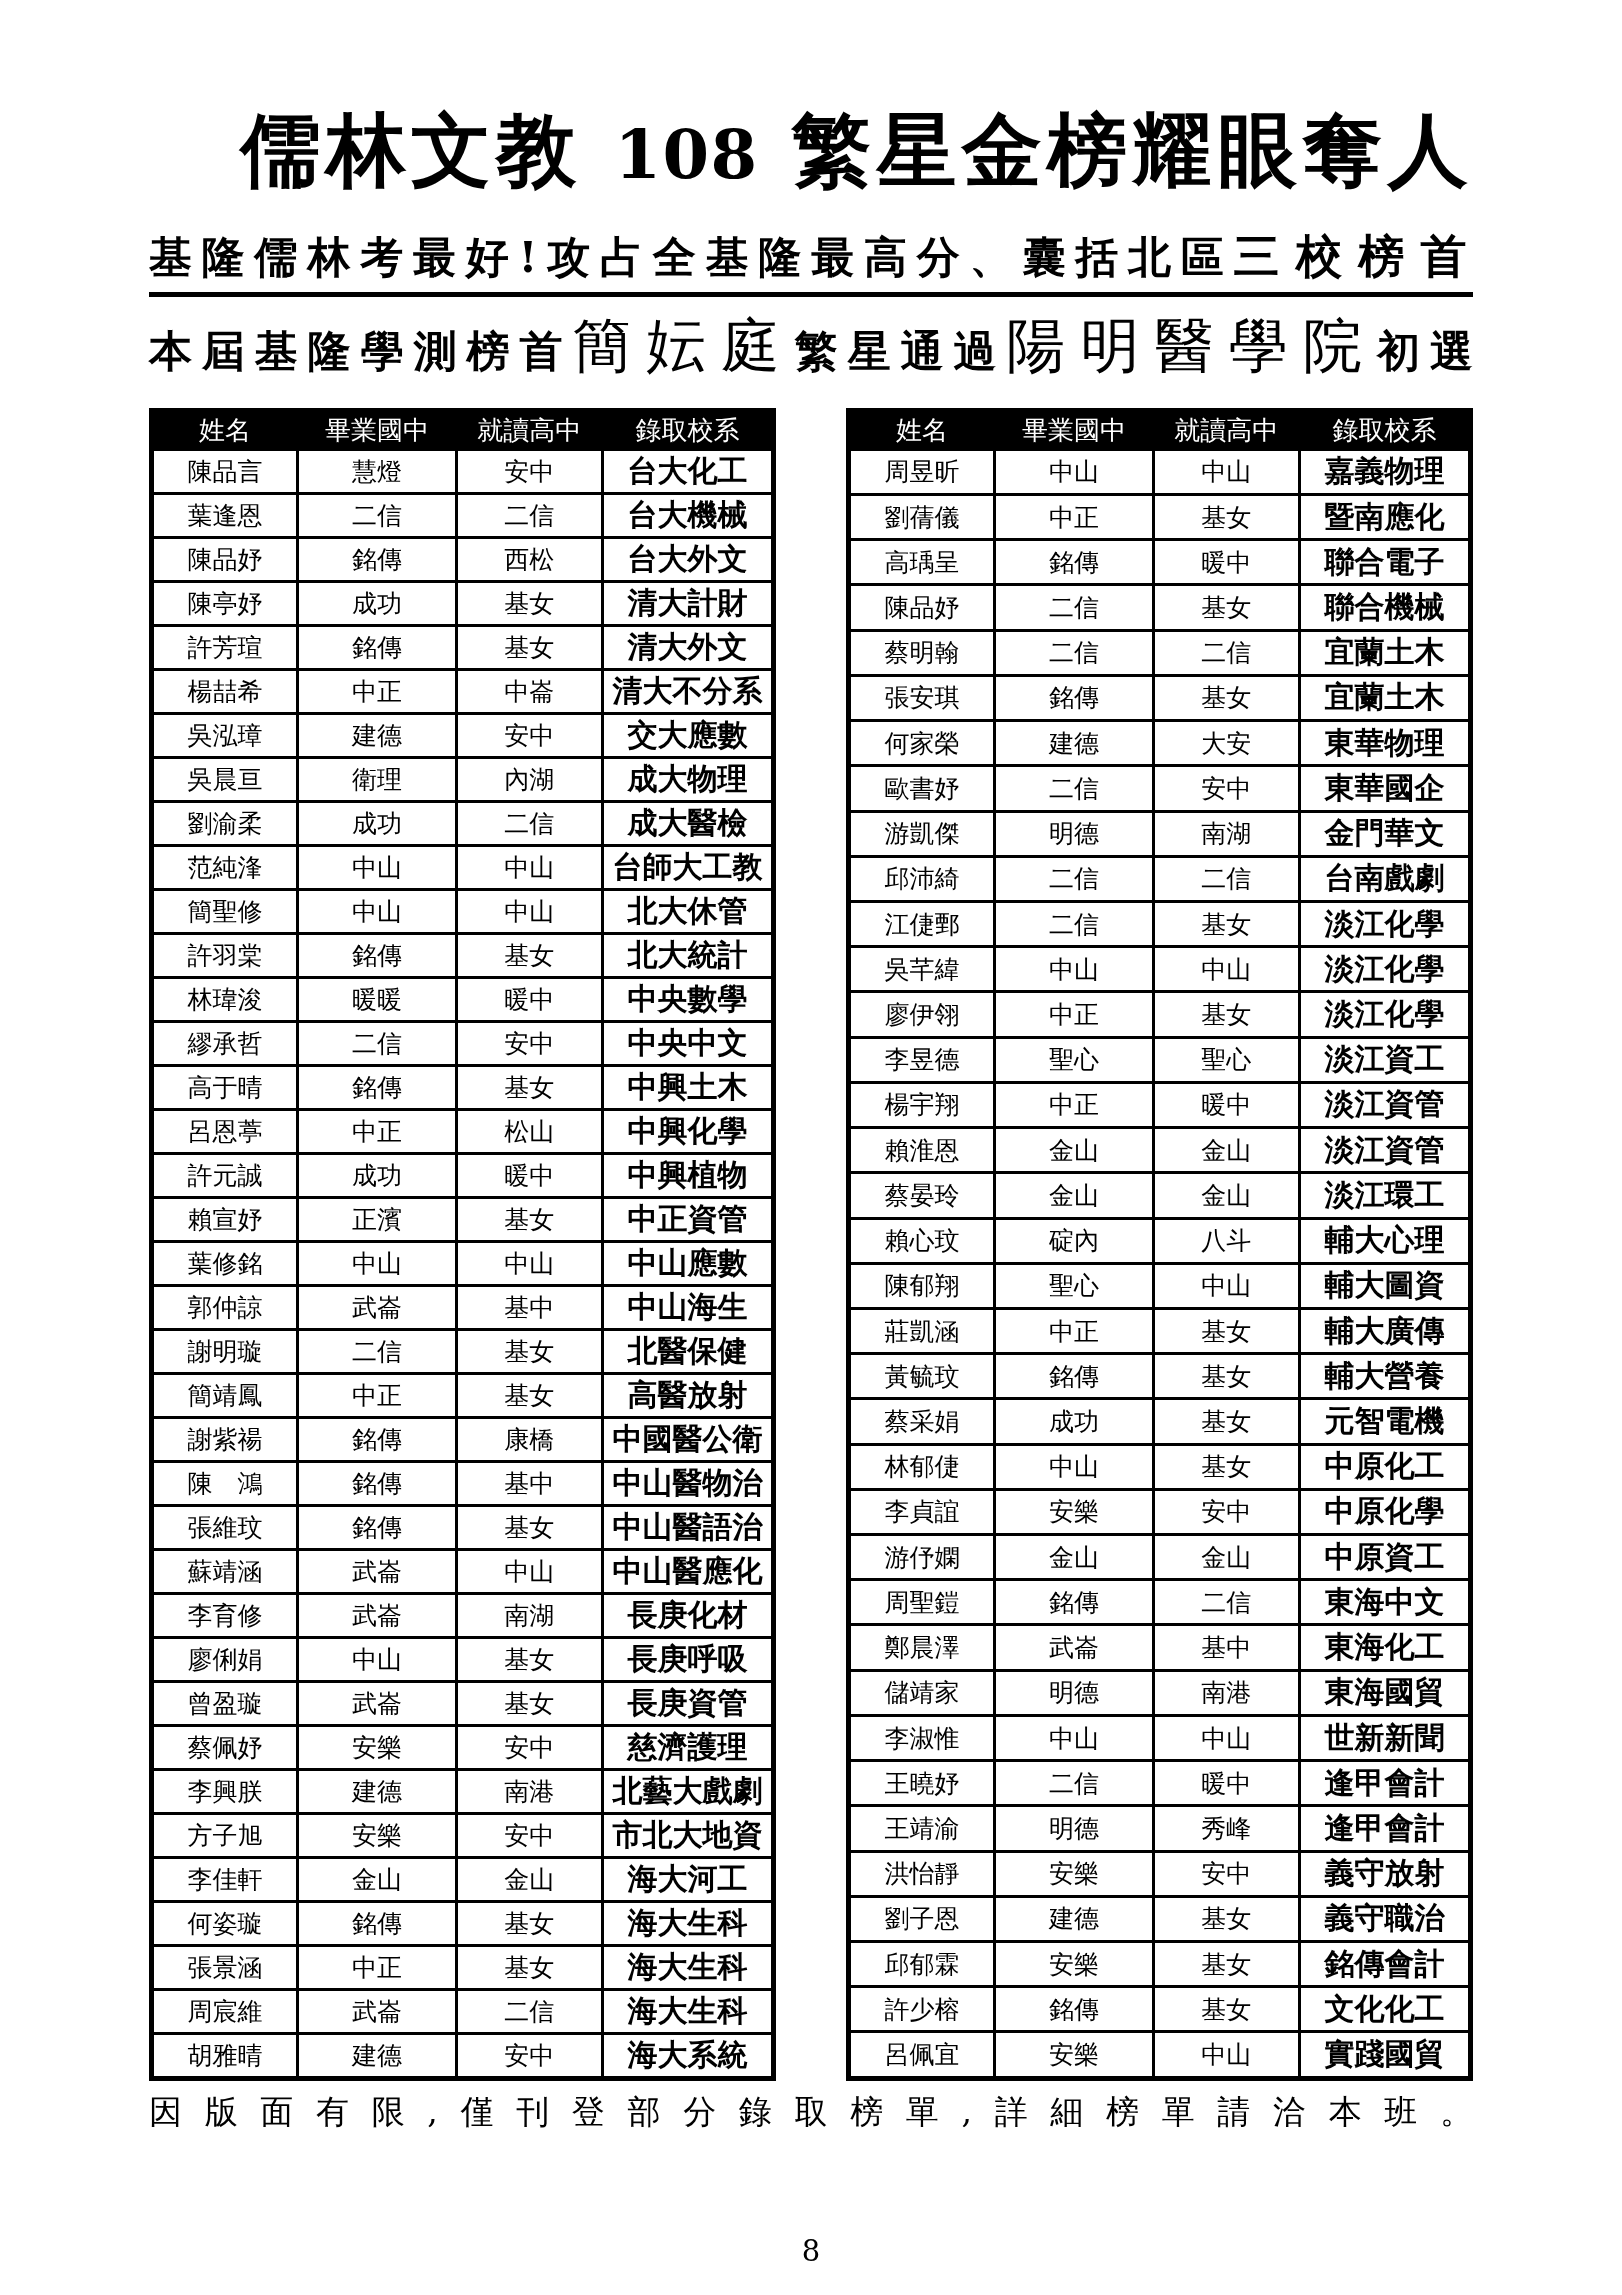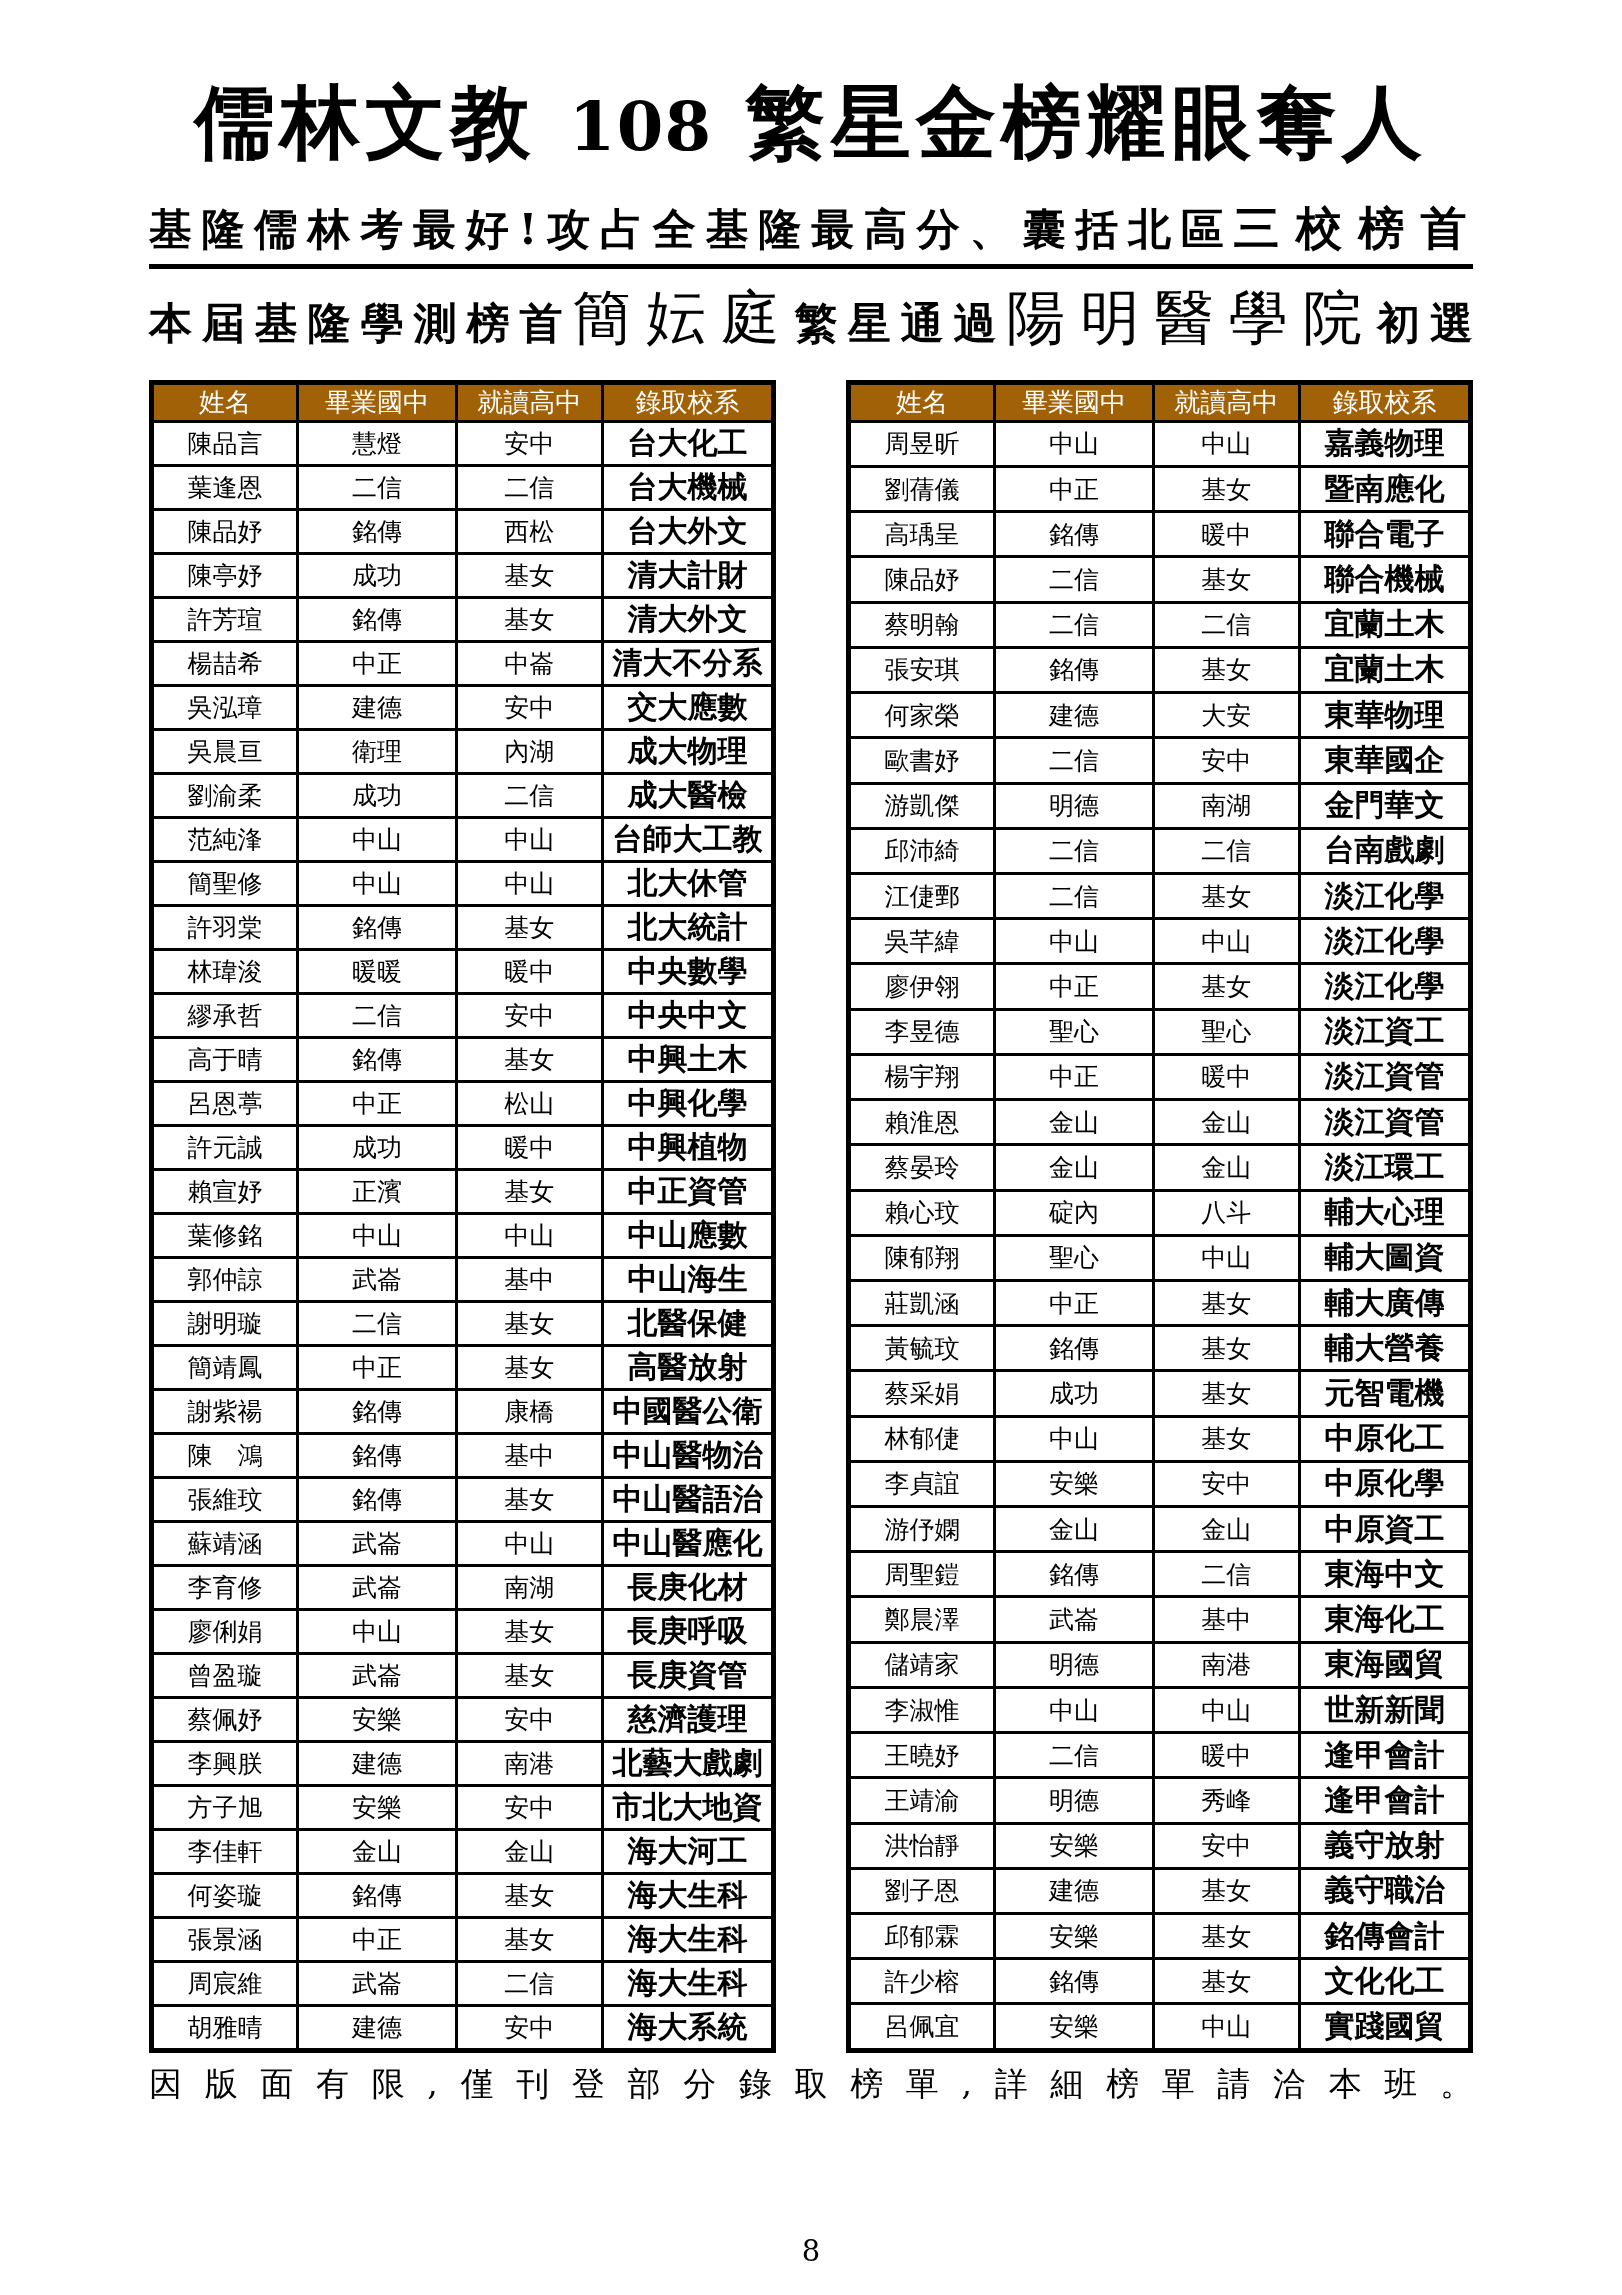--- a/index.html
+++ b/index.html
@@ -5,22 +5,22 @@
   * { margin: 0; padding: 0; box-sizing: border-box; }
   body { background: #888; font-family: "DejaVu Serif", "Liberation Serif", serif; }
   .page {
     width: 1622px; height: 2295px;
     background: #ffffff; color: #000;
     position: relative; margin: 0 auto; overflow: hidden;
   }
   .content { margin: 0 149px; }
 
   .main-title {
-    margin-top: 70px;
-    text-align: center;
+    margin-top: 98px;
+    text-align: right;
     font-weight: bold;
     font-size: 80px;
     letter-spacing: 5.2px;
     white-space: nowrap;
   }
   .main-title .num { font-size: 67px; letter-spacing: 1.3px; }
 
   .subtitle1 {
     margin-top: 22px;
     font-size: 43px;
@@ -69,21 +69,21 @@
     border: 5.9px solid #000;
   }
   table.results th, table.results td {
     border: 3.3px solid #000;
     text-align: center;
     vertical-align: middle;
     overflow: hidden;
     white-space: nowrap;
   }
   table.results th {
-    background: #a16207;
+    background: #000000;
     color: #fff;
     font-weight: normal;
     font-size: 26px;
     height: 37px;
   }
   table.results td { height: 41px; font-size: 25px; }
   table.results td.c3 {
     font-family: "DejaVu Sans", "Liberation Sans", sans-serif;
     font-weight: bold;
     font-size: 30px;

